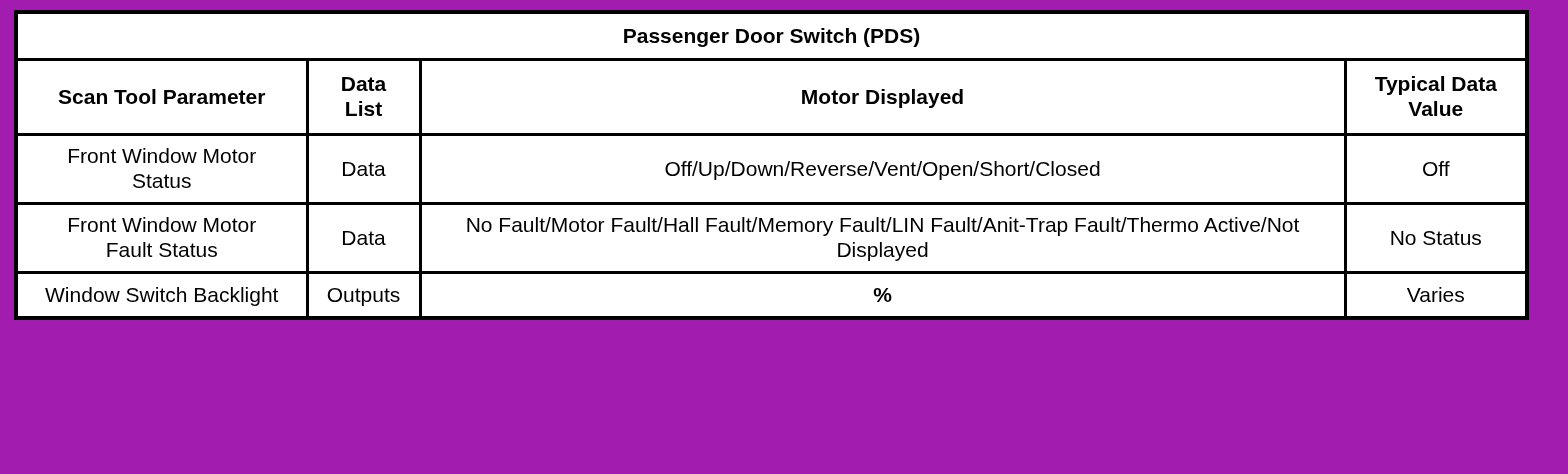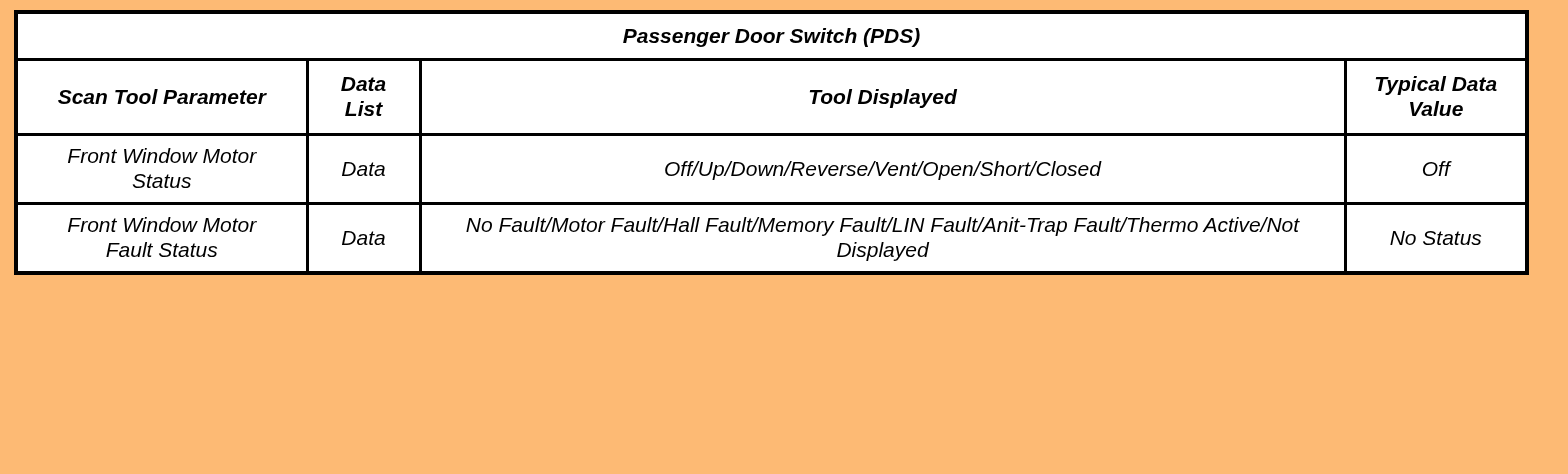--- a/index.html
+++ b/index.html
@@ -14,22 +14,21 @@
     overflow: hidden;
     font-family: "Liberation Sans", sans-serif;
     color: #000000;
     -webkit-font-smoothing: none;
   }
 
   #page {
     position: relative;
     width: 1568px;
     height: 474px;
-    background: #fdba74;
-    font-style: italic;
+    background: #a21caf;
   }
 
   
   #pds-table {
     position: absolute;
     left: 14px;
     top: 10px;
     width: 1511px;
     border-collapse: collapse;
     table-layout: fixed;
@@ -110,21 +109,21 @@
     <tbody>
 
       <tr>
         <td class="title-cell" colspan="4">Passenger Door Switch (PDS)</td>
       </tr>
 
       <tr>
         <td class="head-cell head-bottom param-cell">Scan Tool Parameter</td>
         <td class="head-cell head-mid" style="white-space: pre-line;">Data
 List</td>
-        <td class="head-cell head-bottom">Tool Displayed</td>
+        <td class="head-cell head-bottom">Motor Displayed</td>
         <td class="head-cell head-mid" style="white-space: pre-line;">Typical Data
 Value</td>
       </tr>
 
 
 
       <tr>
         <td class="param-cell r-tall">Front Window Motor
 Status</td>
         <td class="list-cell">Data</td>
@@ -134,17 +133,23 @@
 
       <tr>
         <td class="param-cell r-tall">Front Window Motor
 Fault Status</td>
         <td class="list-cell">Data</td>
         <td class="units-cell">No Fault/Motor Fault/Hall Fault/Memory Fault/LIN Fault/Anit-Trap Fault/Thermo Active/Not Displayed</td>
         <td class="typical-cell">No Status</td>
       </tr>
 
 
+      <tr>
+        <td class="param-cell r-short">Window Switch Backlight</td>
+        <td class="list-cell">Outputs</td>
+        <td class="units-cell units-bold">%</td>
+        <td class="typical-cell">Varies</td>
+      </tr>
 
     </tbody>
   </table>
 
 </div>
 
 </body></html>

